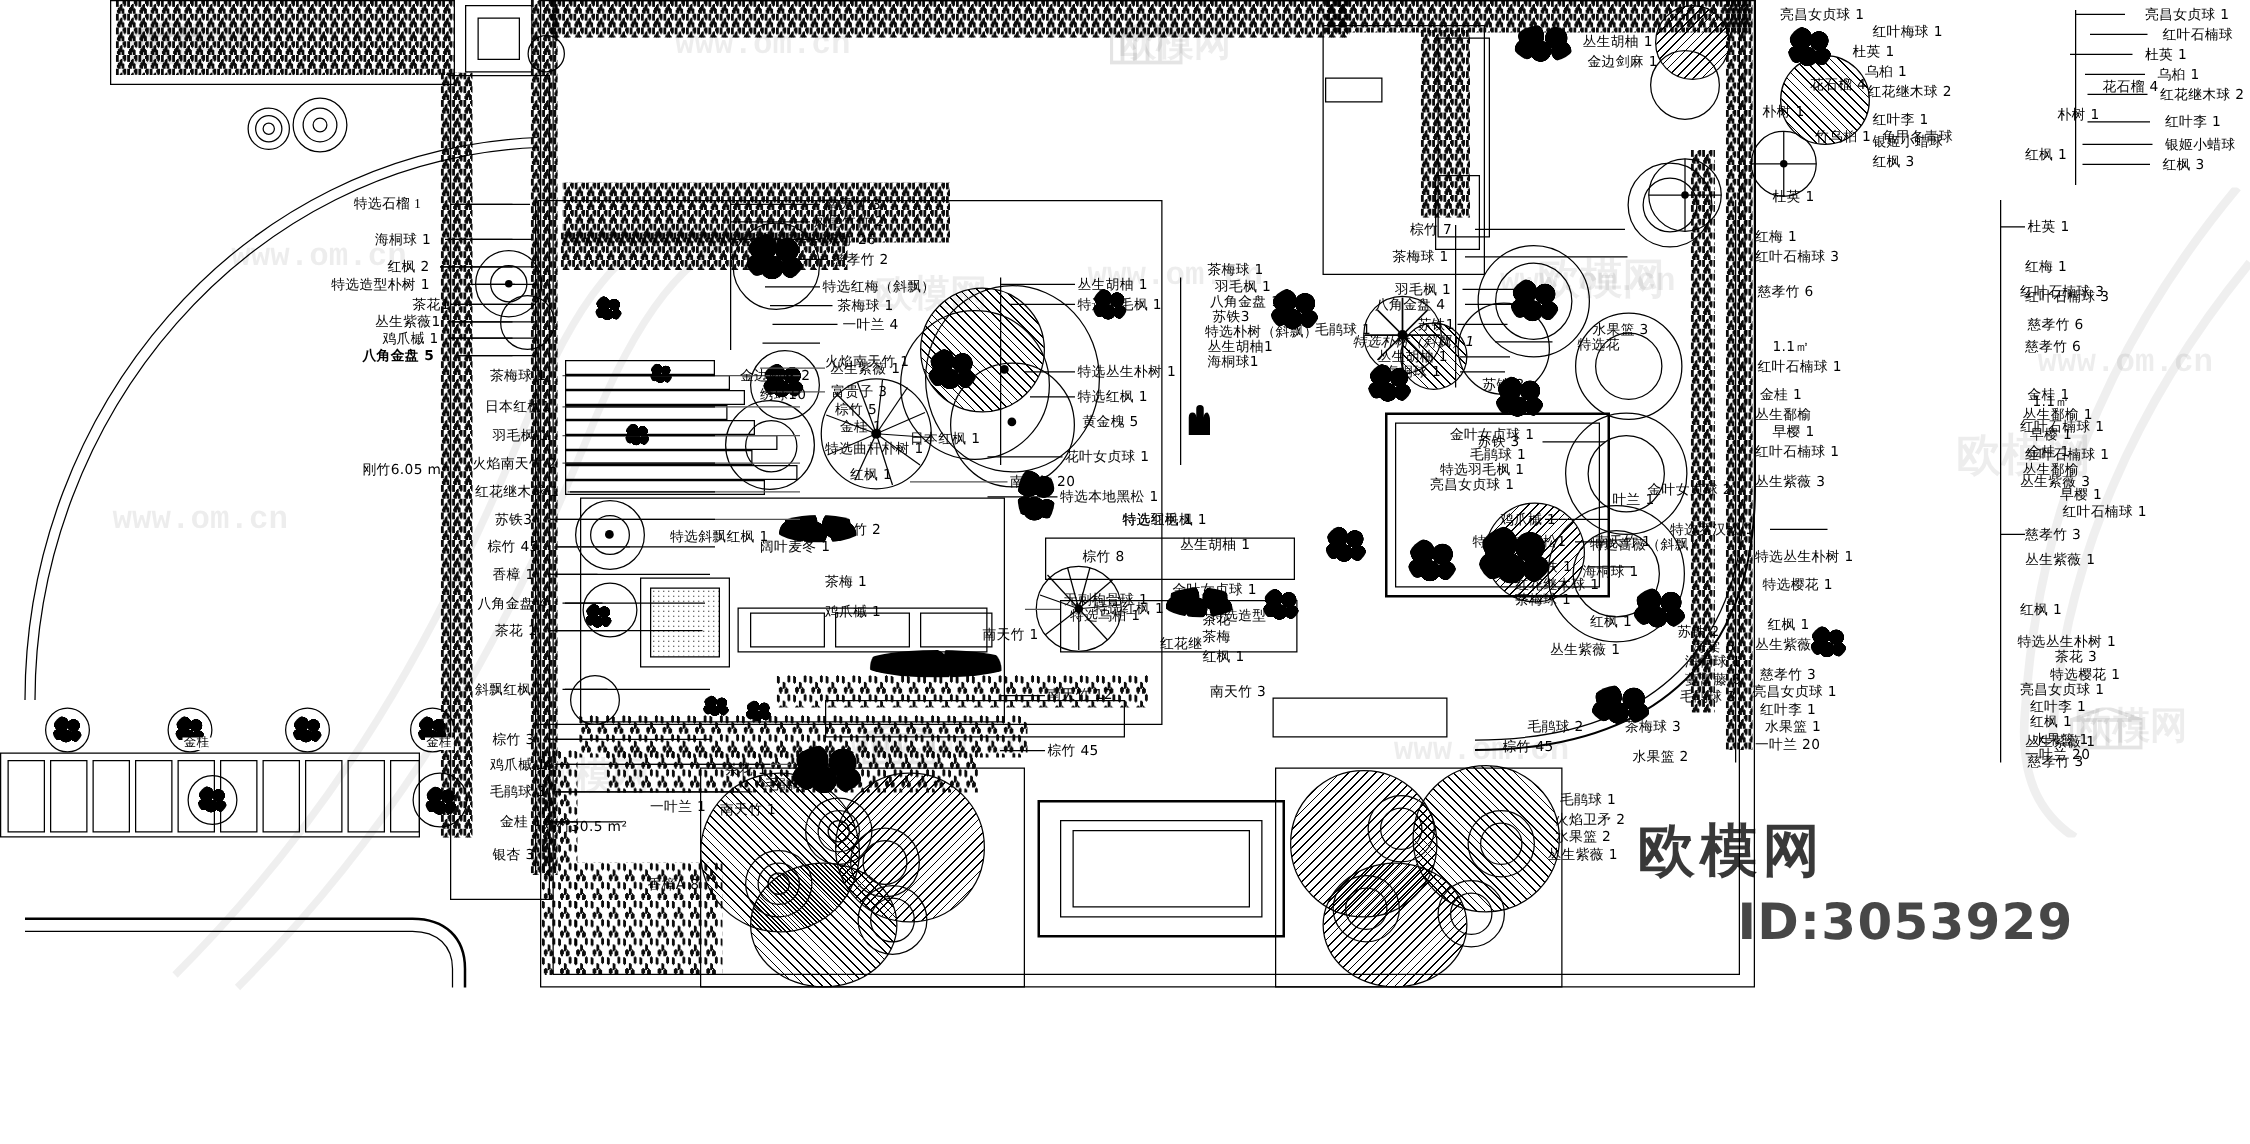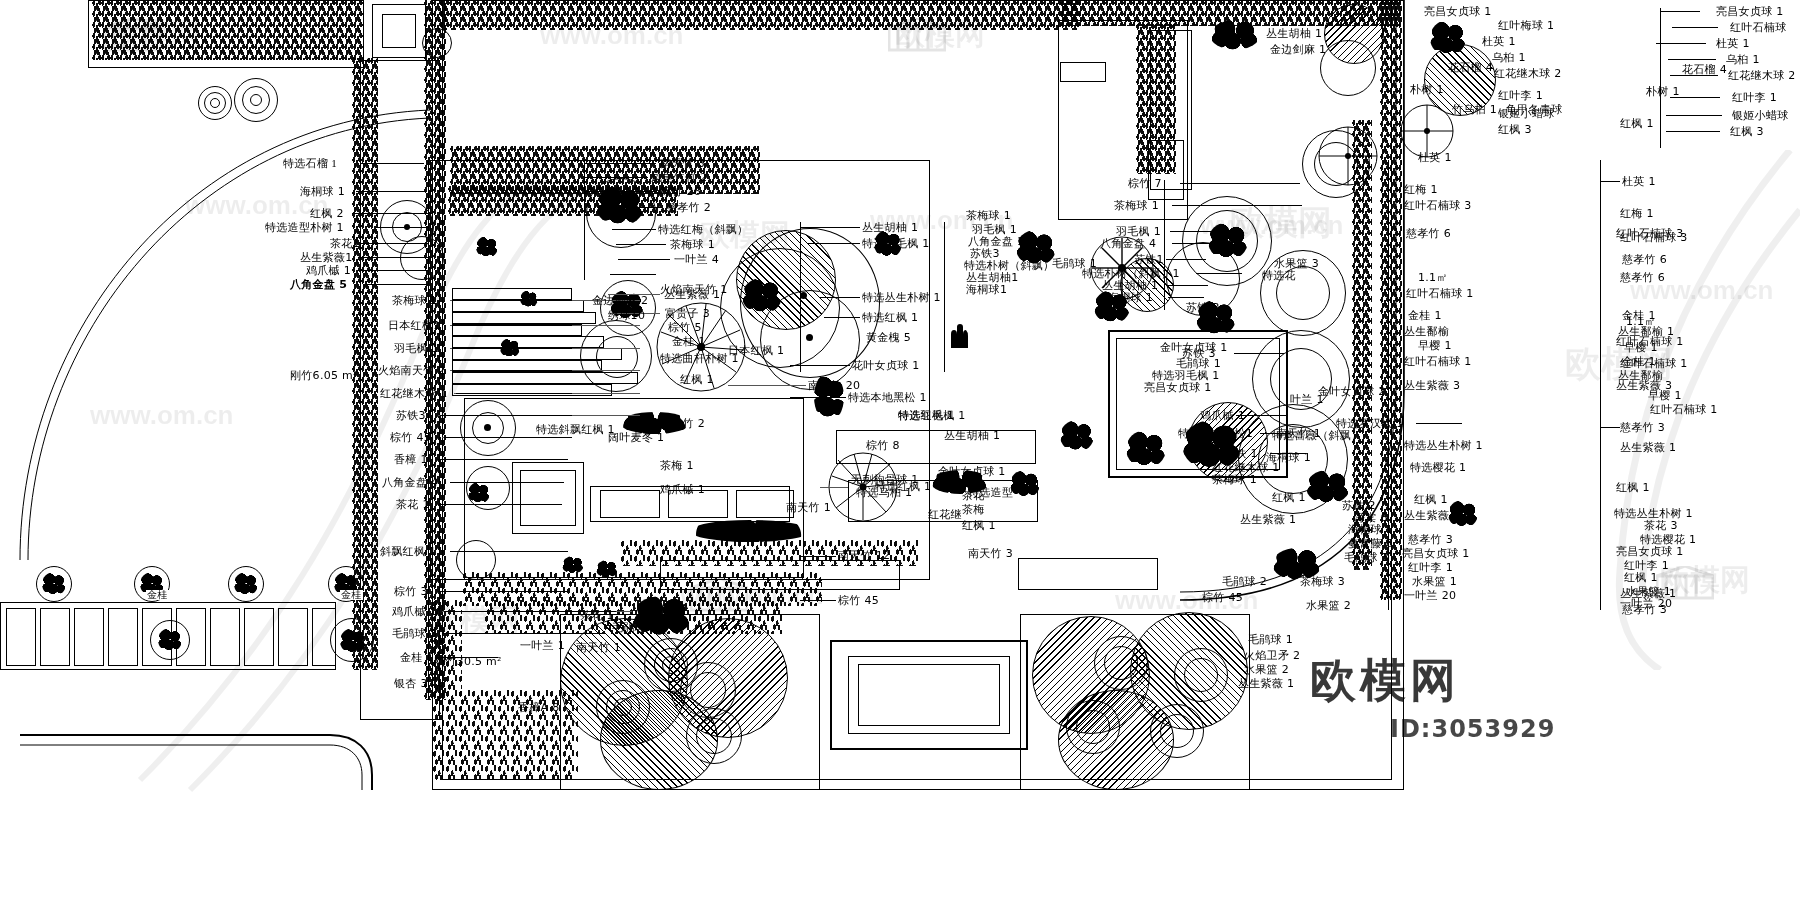--- a/index.html
+++ b/index.html
@@ -123,39 +123,39 @@
     box-sizing: border-box;
   }
 
   
   .wm {
     position: absolute;
     color: rgba(0,0,0,0.07);
     font-weight: bold;
     white-space: nowrap;
     pointer-events: none;
-    font-family: Liberation Sans, sans-serif;
+    font-family: Liberation Mono, monospace;
   }
   .wm-logo {
     position: absolute;
     pointer-events: none;
     opacity: 0.10;
   }
   .wm-big {
     position: absolute;
     font-size: 46px;
     font-weight: bold;
     color: rgba(0,0,0,0.78);
     letter-spacing: 4px;
     white-space: nowrap;
     font-family: "DejaVu Sans", "Liberation Sans", sans-serif;
   }
   .wm-id {
     position: absolute;
-    font-size: 24px;
+    font-size: 40px;
     font-weight: bold;
     color: rgba(0,0,0,0.72);
     letter-spacing: 1px;
     white-space: nowrap;
     font-family: "DejaVu Sans", "Liberation Sans", sans-serif;
   }
   .wm-swirl { position: absolute; pointer-events: none; opacity: 0.12; }
 </style>
 </head>
 <body>
@@ -649,21 +649,21 @@
       <div class="lbl" style="left: 920px; top: 487px; margin-left: 48px;">特选造型</div>
       <div class="lbl" style="left: 928px; top: 509px;">红花继</div>
       <div class="lbl" style="left: 962px; top: 520px;">红枫 1</div>
       <div class="lbl" style="left: 962px; top: 504px;">茶梅</div>
       <div class="lbl" style="left: 962px; top: 490px;">茶花</div>
       <div class="lbl" style="left: 1128px; top: 178px;">棕竹 7</div>
       <div class="lbl" style="left: 1114px; top: 200px;">茶梅球 1</div>
       <div class="lbl" style="left: 1116px; top: 226px;">羽毛枫 1</div>
       <div class="lbl" style="left: 1100px; top: 238px;">八角金盘 4</div>
       <div class="lbl" style="left: 1134px; top: 254px;">苏铁1</div>
-      <div class="lbl" style="left: 1082px; top: 268px;">特选朴树（斜飘）1</div>
+      <div class="lbl" style="left: 1082px; top: 268px; font-style: italic;">特选朴树（斜飘）1</div>
       <div class="lbl" style="left: 1102px; top: 280px;">丛生胡柚 1</div>
       <div class="lbl" style="left: 1108px; top: 292px;">海桐球 1</div>
       <div class="lbl" style="left: 1182px; top: 348px;">苏铁 3</div>
       <div class="lbl" style="left: 1176px; top: 358px;">毛鹃球 1</div>
       <div class="lbl" style="left: 1152px; top: 370px;">特选羽毛枫 1</div>
       <div class="lbl" style="left: 1144px; top: 382px;">亮昌女贞球 1</div>
       <div class="lbl" style="left: 1200px; top: 410px;">鸡爪槭 1</div>
       <div class="lbl" style="left: 1178px; top: 428px;">特选日本黑松1</div>
       <div class="lbl" style="left: 1224px; top: 448px;">苏铁 1</div>
       <div class="lbl" style="left: 1212px; top: 462px;">红花继木球 1</div>

